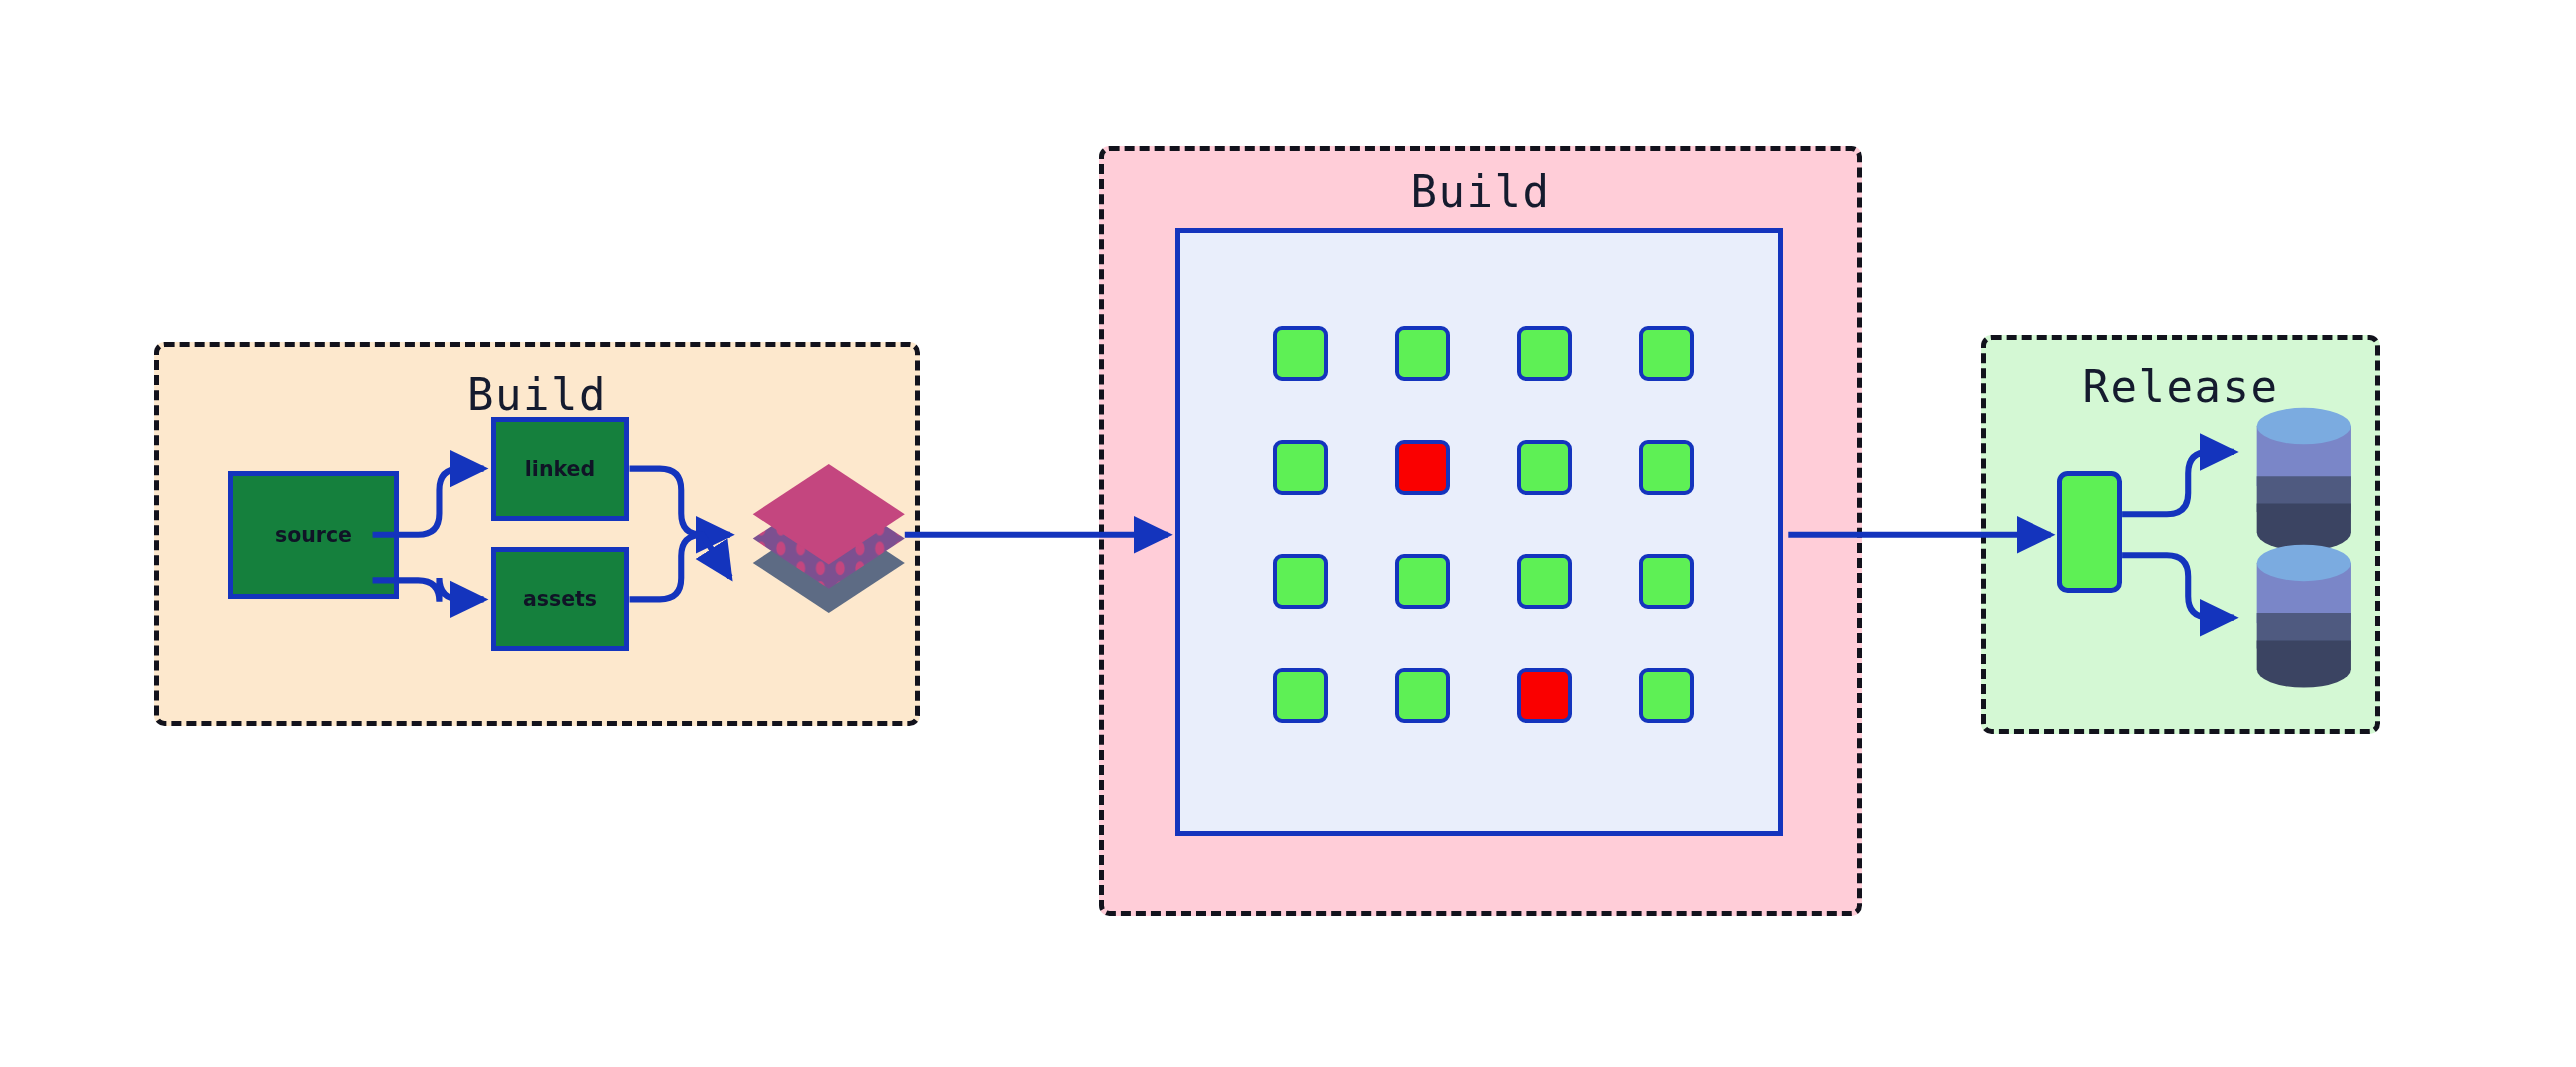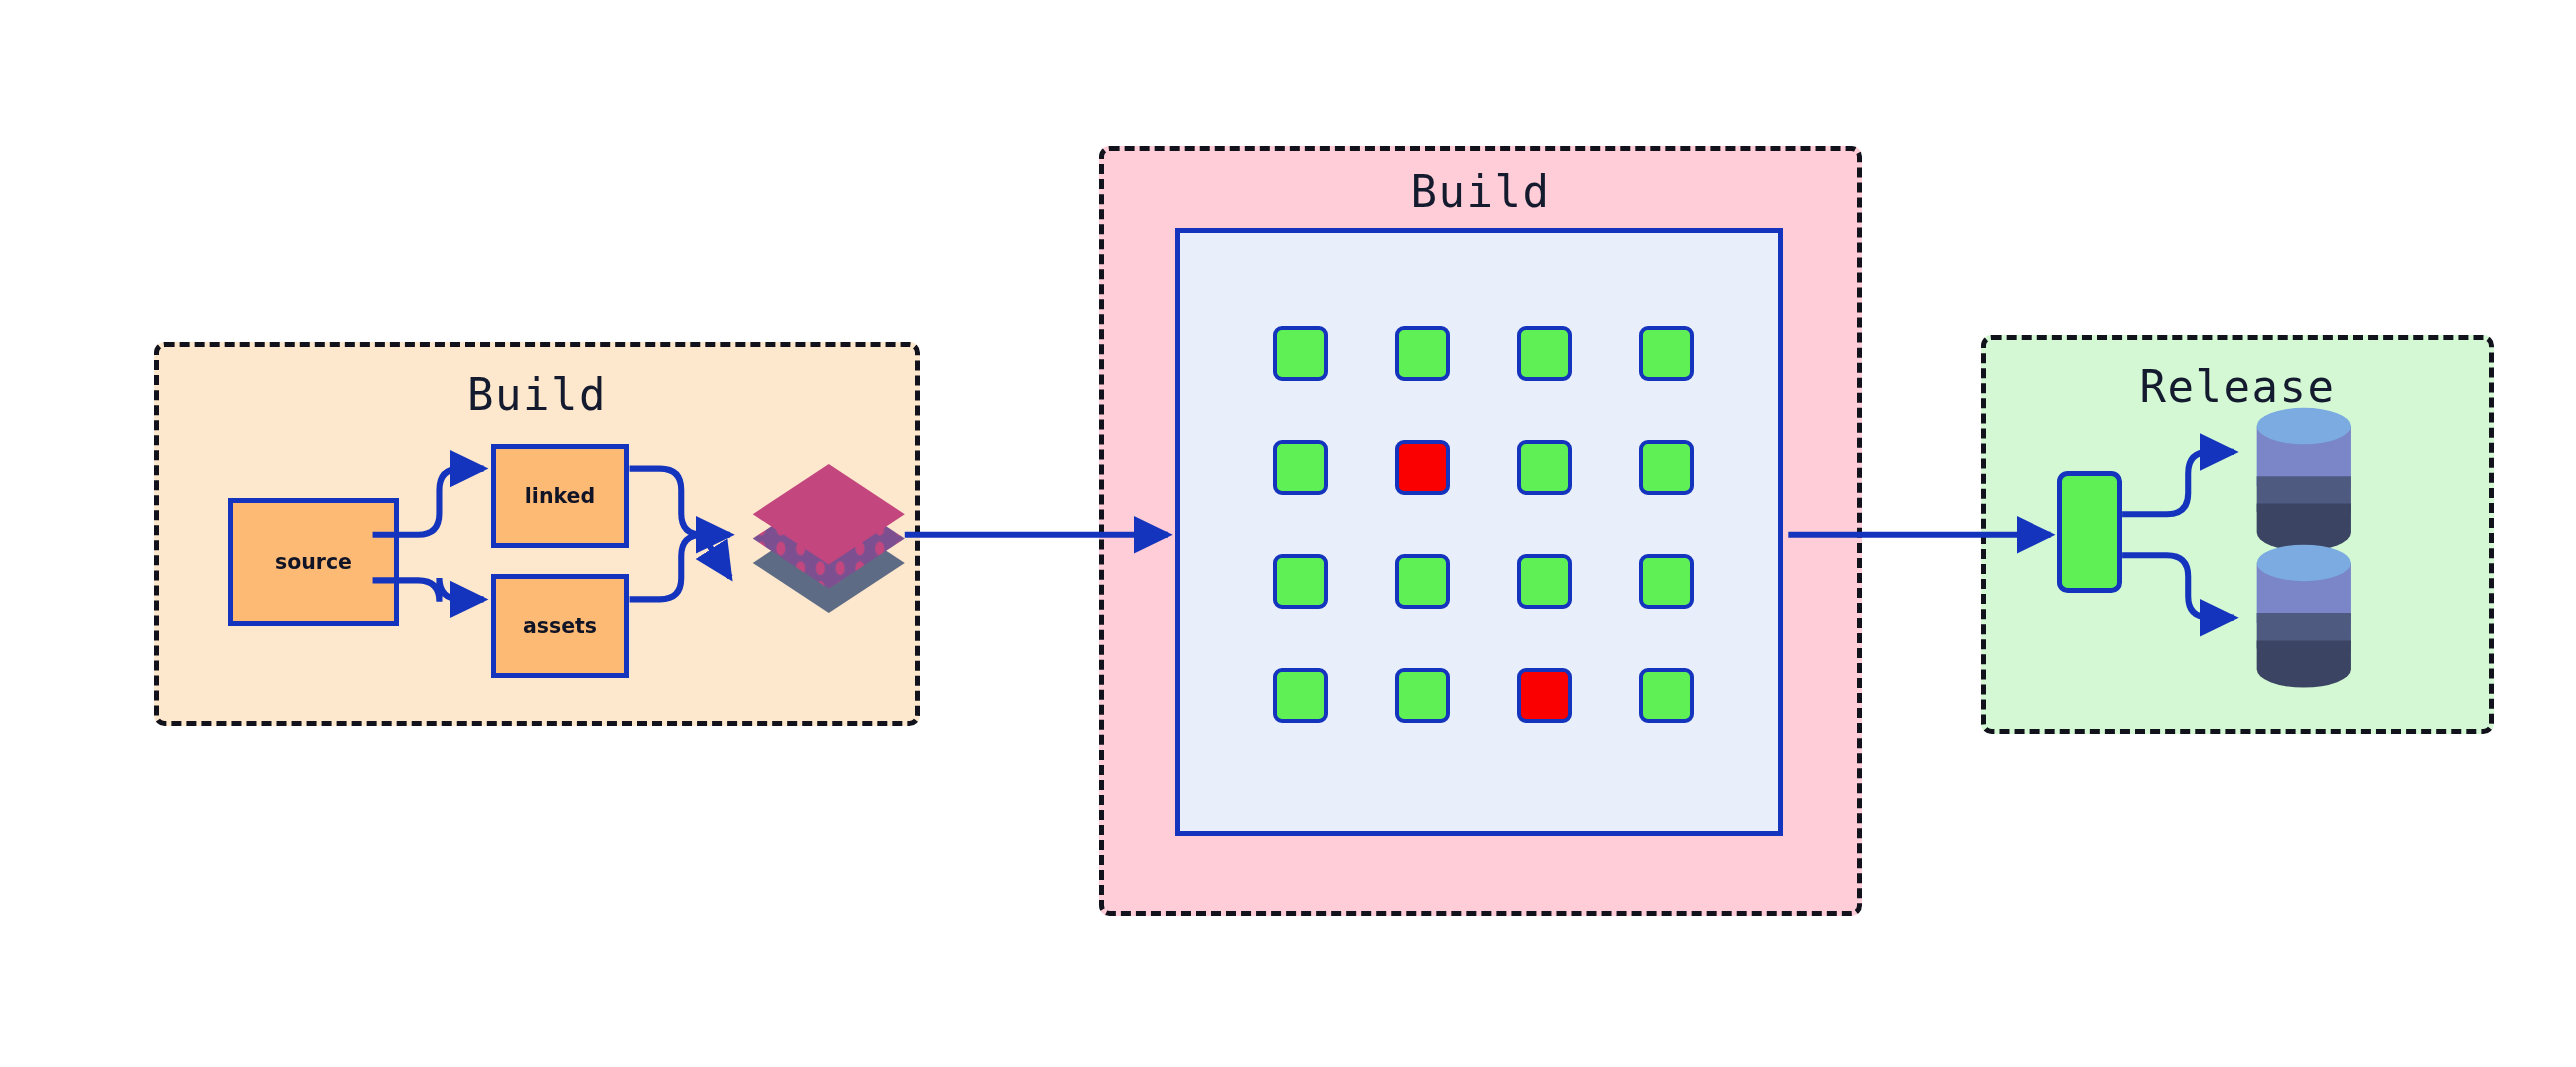--- a/index.html
+++ b/index.html
@@ -31,40 +31,39 @@
     text-align: center;
     font-family: "DejaVu Sans Mono", monospace;
     font-weight: 400;
     color: #151b2e;
     letter-spacing: 1.5px;
     white-space: nowrap;
   }
 
   #stage-build  { left: 154px; top: 342px;  width: 766px; height: 384px;  background: #fde8cd; }
   #stage-test   { left: 1099px; top: 146px; width: 763px; height: 770px; background: #ffcdd8; }
-  #stage-release{ left: 1981px; top: 335px; width: 513px;  height: 399px;  background: #d4f8d4; }
+  #stage-release{ left: 1981px; top: 335px; width: 399px;  height: 399px;  background: #d4f8d4; }
 
   #stage-build .stage-title   { top: 22px;  font-size: 44px; }
   #stage-test .stage-title    { top: 15px;  font-size: 44px; }
   #stage-release .stage-title { top: 21px;  font-size: 44px; }
 
   
   .node-box {
     position: absolute;
     box-sizing: border-box;
-    background: #fdba74;
+    background: #15803d;
     border: 5.3px solid #1434bd;
     display: flex;
     align-items: center;
     justify-content: center;
     color: #101426;
     font-weight: 700;
     font-size: 20.5px;
     font-family: "DejaVu Sans", sans-serif;
-    margin-top: 27px;
   }
 
   #node-source { left: 228px; top: 471px; width: 171px; height: 128px; }
   #node-linked { left: 491px; top: 417px; width: 138px; height: 104px; }
   #node-assets { left: 491px; top: 547px; width: 138px; height: 104px; }
 
   
   #wires {
     position: absolute;
     left: 0; top: 0;

